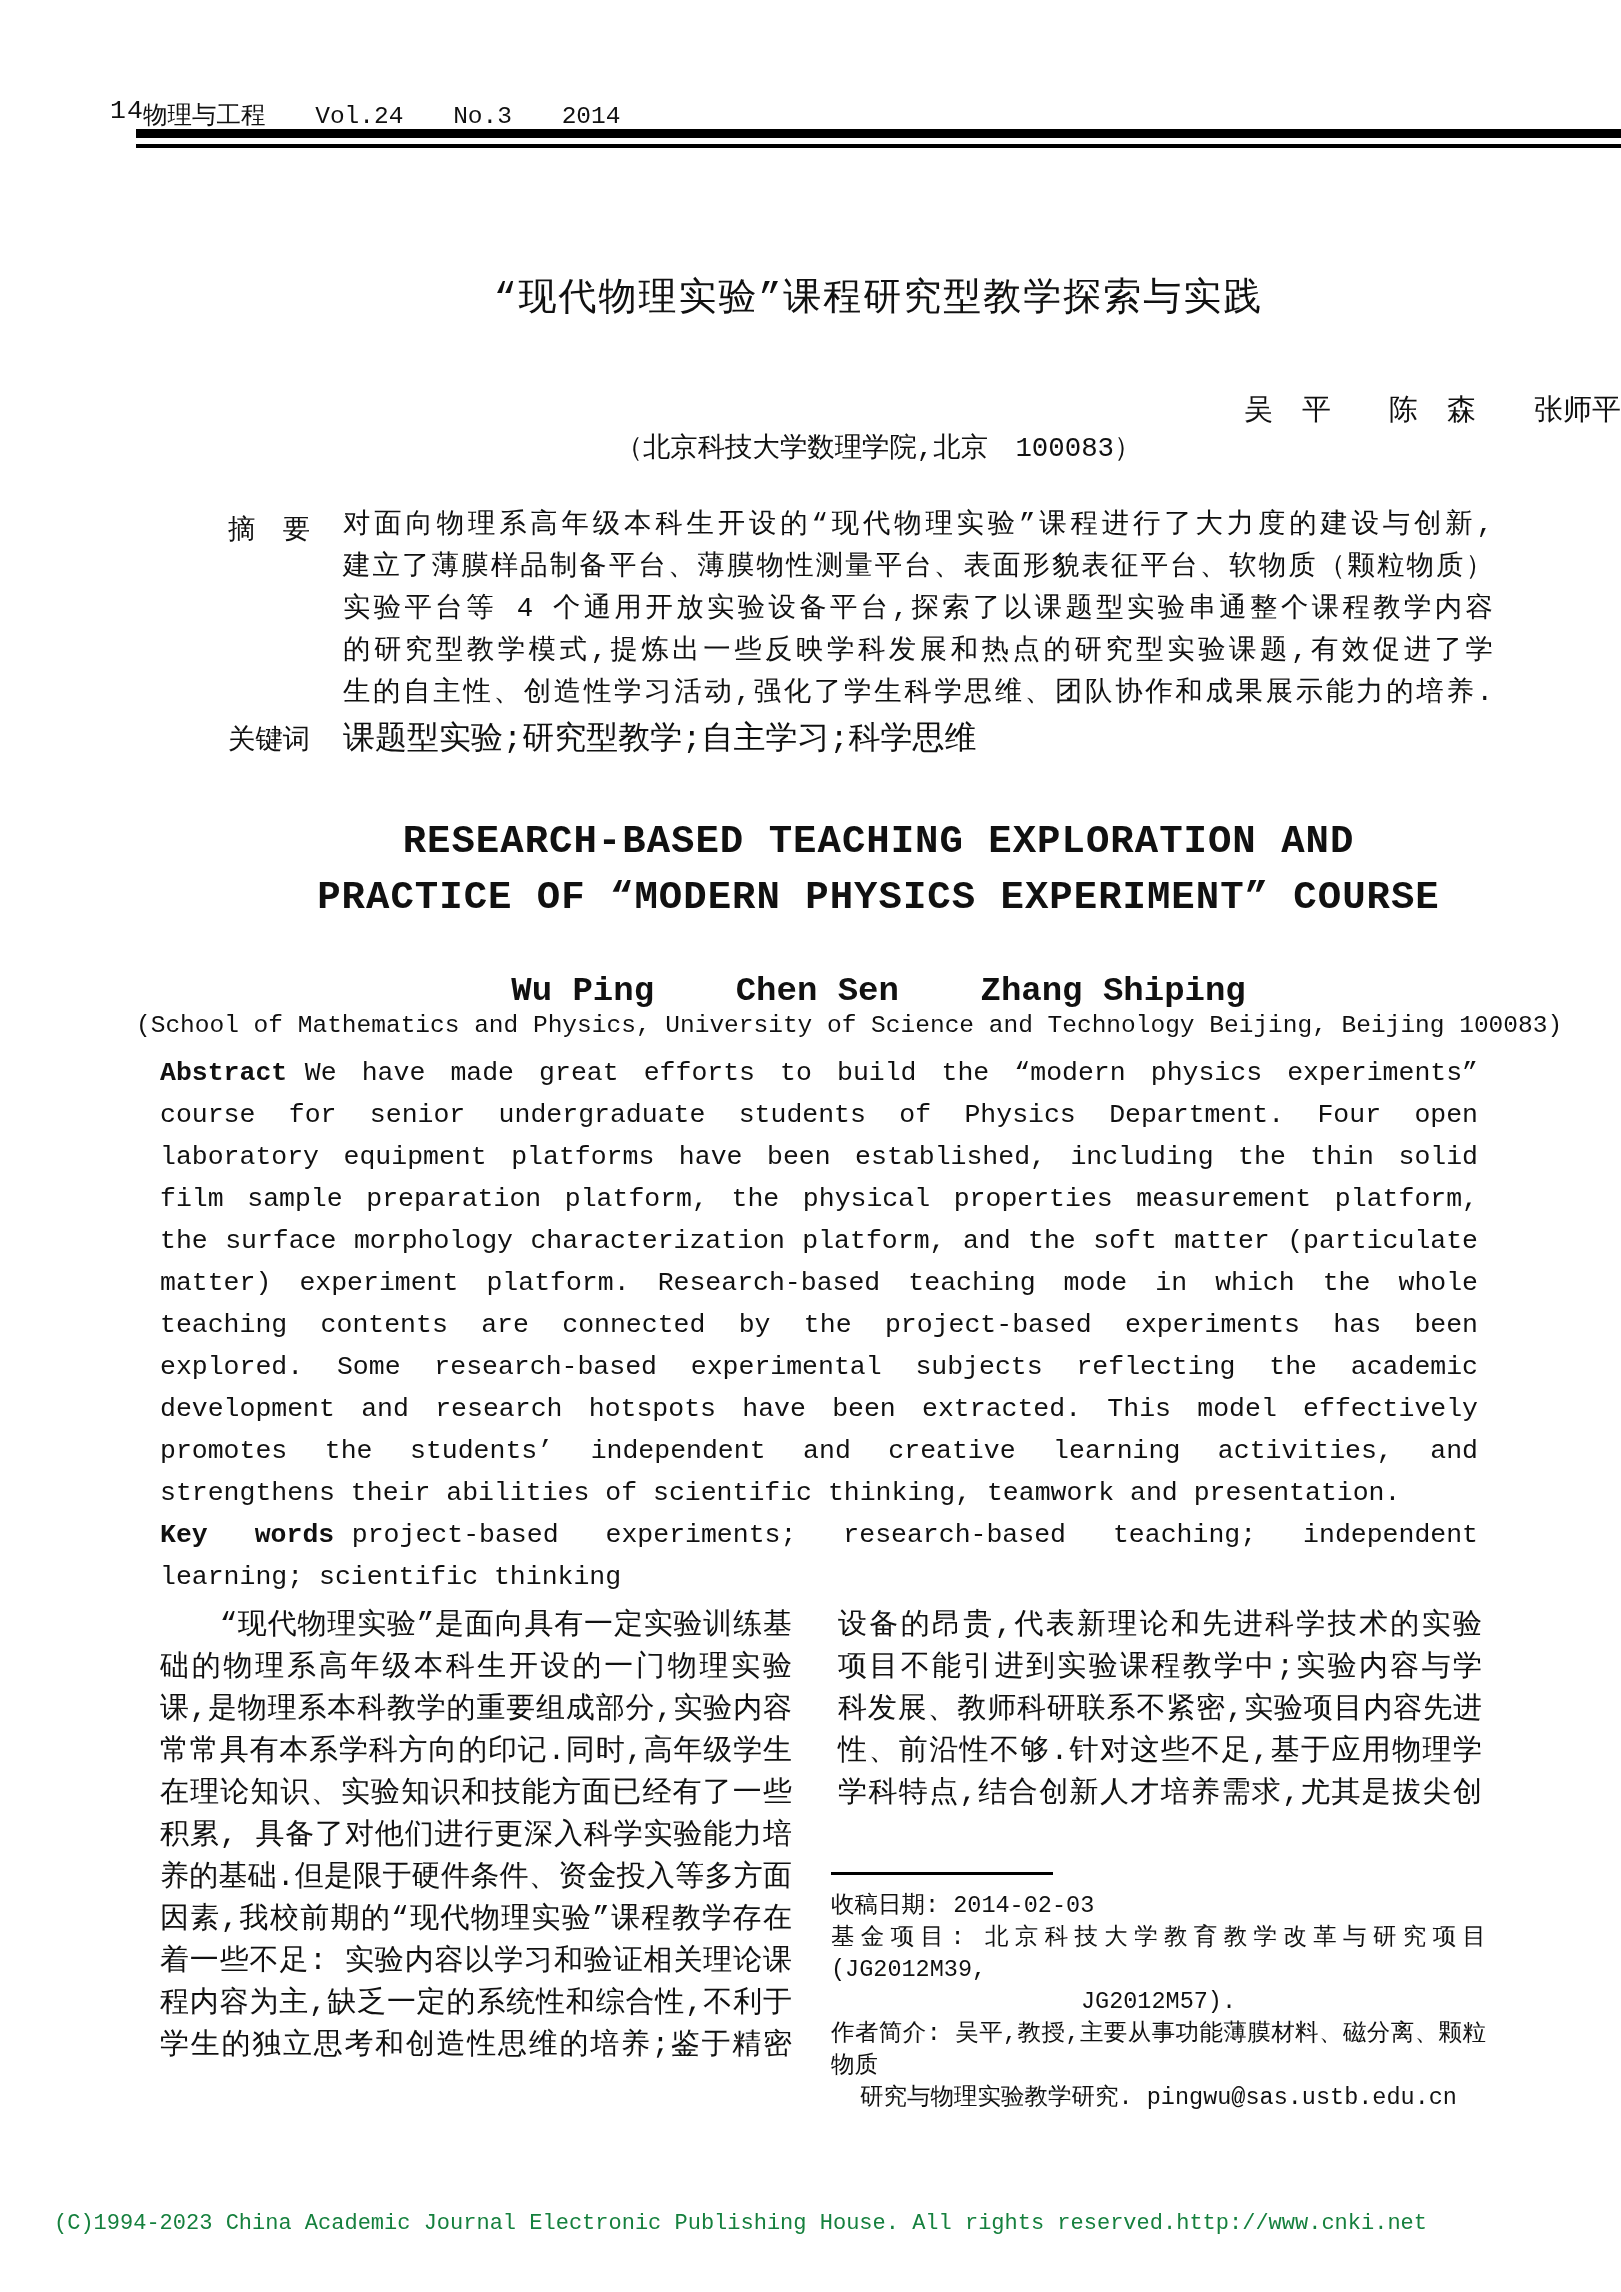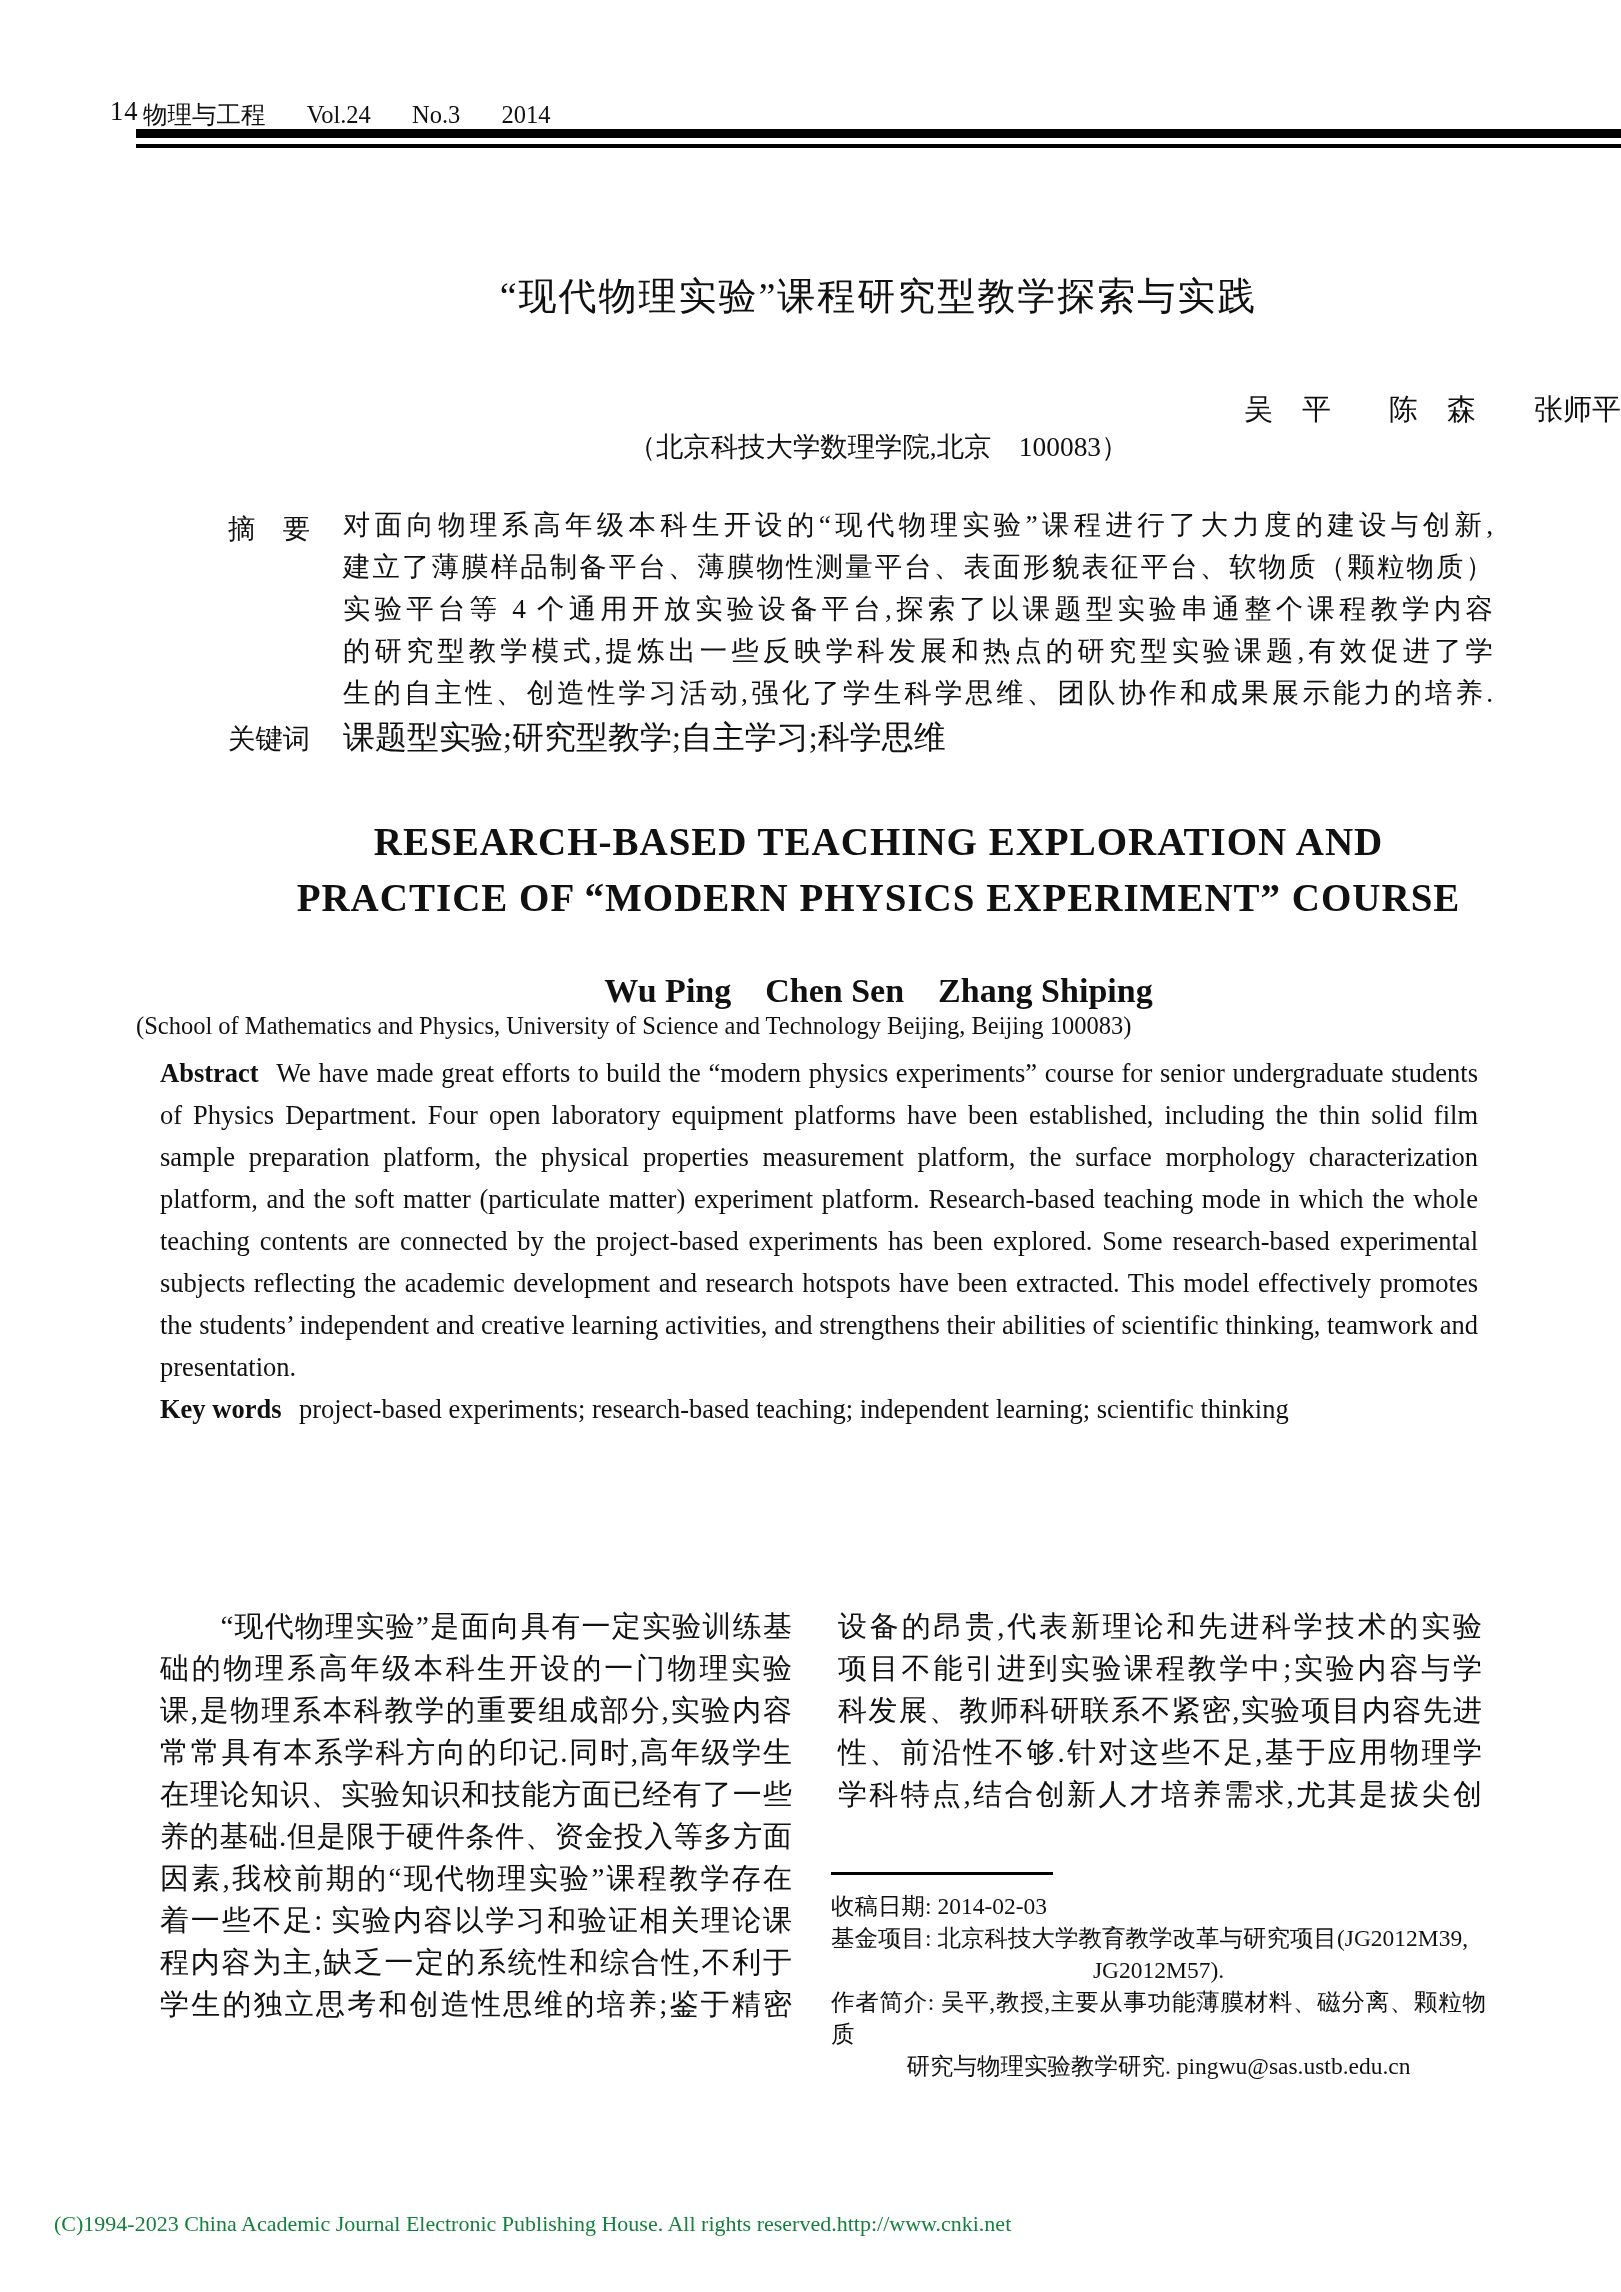--- a/index.html
+++ b/index.html
@@ -1,17 +1,17 @@
 <!DOCTYPE html>
 <html><head>
 <meta charset="utf-8">
 <style>
   html,body{margin:0;padding:0;background:#e8e8e8;}
   .page{position:relative;width:1621px;height:2293px;background:#ffffff;overflow:hidden;
-        font-family:Liberation Serif, serif;color:#111;}
+        font-family:Liberation Mono, monospace;color:#111;}
   .abs{position:absolute;}
   
   .hdr-pageno{left:110px;top:96px;font-size:26.5px;letter-spacing:1px;}
   .hdr-line{left:143px;top:98px;font-size:24.5px;}
   .hdr-line span{margin-right:35px;}
   .rule-thick{left:136px;top:129px;width:1485px;height:8.8px;background:#000;}
   .rule-thin{left:136px;top:144px;width:1485px;height:3.9px;background:#000;}
   
   .title-zh{left:136px;top:271px;width:1485px;text-align:center;font-size:38px;font-weight:500;letter-spacing:2px;margin:0;}
   .authors-zh{left:136px;top:390px;width:1485px;text-align:right;font-size:29px;white-space:pre;}
@@ -85,20 +85,21 @@
     <p><b>Abstract</b><span>We have made great efforts to build the “modern physics experiments” course for senior undergraduate students of Physics Department. Four open laboratory equipment platforms have been established, including the thin solid film sample preparation platform, the physical properties measurement platform, the surface morphology characterization platform, and the soft matter (particulate matter) experiment platform. Research-based teaching mode in which the whole teaching contents are connected by the project-based experiments has been explored. Some research-based experimental subjects reflecting the academic development and research hotspots have been extracted. This model effectively promotes the students’ independent and creative learning activities, and strengthens their abilities of scientific thinking, teamwork and presentation.</span></p>
     <p><b>Key words</b><span>project-based experiments; research-based teaching; independent learning; scientific thinking</span></p>
   </div>
 
   <div class="abs colL">
       <div class="jline">　　“现代物理实验”是面向具有一定实验训练基</div>
       <div class="jline">础的物理系高年级本科生开设的一门物理实验</div>
       <div class="jline">课,是物理系本科教学的重要组成部分,实验内容</div>
       <div class="jline">常常具有本系学科方向的印记.同时,高年级学生</div>
       <div class="jline">在理论知识、实验知识和技能方面已经有了一些</div>
+      <div class="jline">积累, 具备了对他们进行更深入科学实验能力培</div>
       <div class="jline">养的基础.但是限于硬件条件、资金投入等多方面</div>
       <div class="jline">因素,我校前期的“现代物理实验”课程教学存在</div>
       <div class="jline">着一些不足: 实验内容以学习和验证相关理论课</div>
       <div class="jline">程内容为主,缺乏一定的系统性和综合性,不利于</div>
       <div class="jline">学生的独立思考和创造性思维的培养;鉴于精密</div>
     </div>
   <div class="abs colR">
       <div class="jline">设备的昂贵,代表新理论和先进科学技术的实验</div>
       <div class="jline">项目不能引进到实验课程教学中;实验内容与学</div>
       <div class="jline">科发展、教师科研联系不紧密,实验项目内容先进</div>

